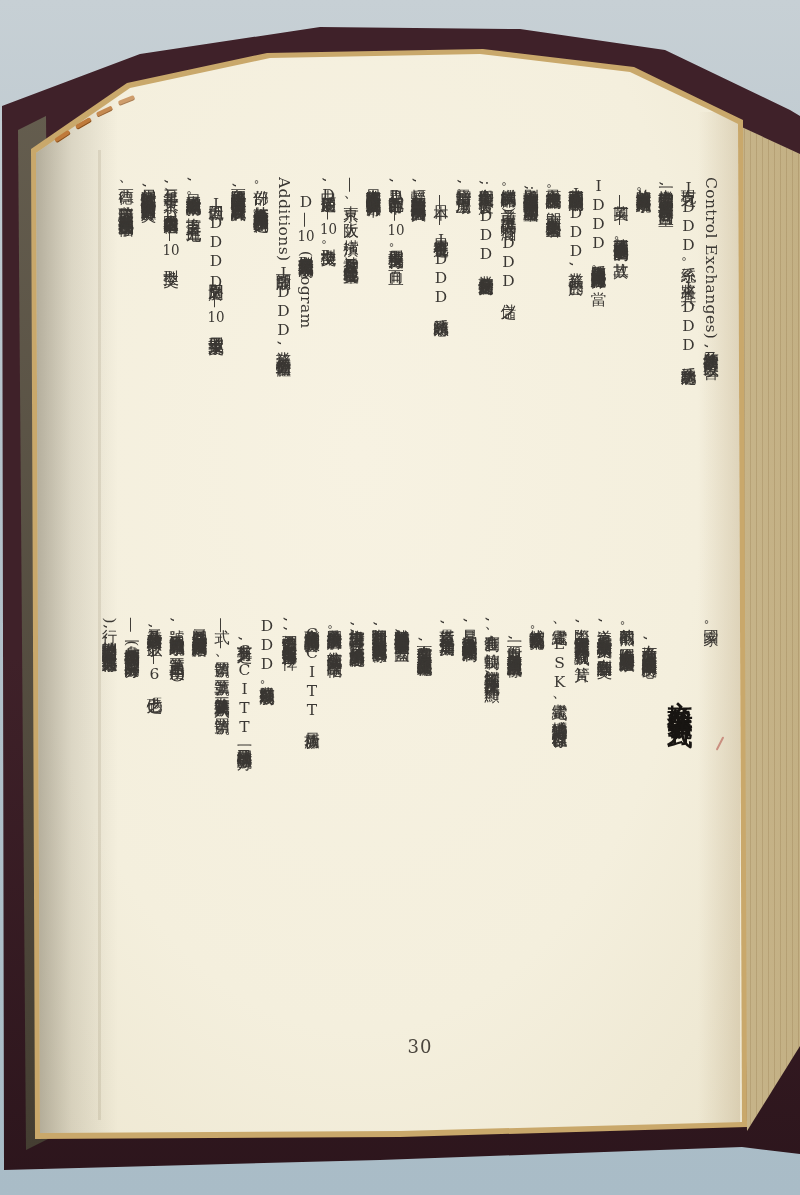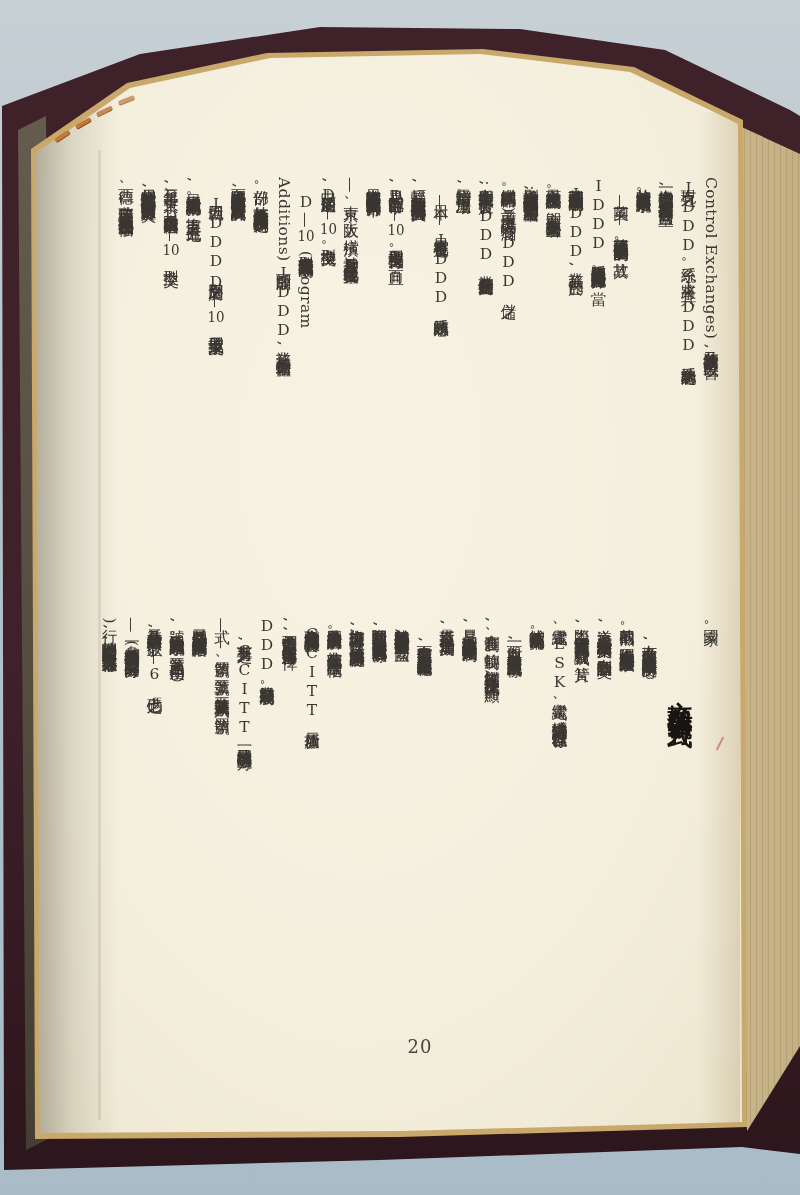--- a/index.html
+++ b/index.html
@@ -146,14 +146,14 @@
       <div class="col">—一七〇〇赫頻率作爲錄碼信號(其中二〇〇赫分隔而</div>
       <div class="col">行),於洲際間之長話中採用,亦於北美通信系通行。</div>
     </div>
 
   <div id="stitch-1" class="stitch"></div>
   <div id="stitch-2" class="stitch"></div>
   <div id="stitch-3" class="stitch"></div>
   <div id="stitch-4" class="stitch"></div>
   <div id="pen-mark"></div>
 
-  <div id="page-number">20</div>
+  <div id="page-number">30</div>
 </div>
 
 </body></html>

